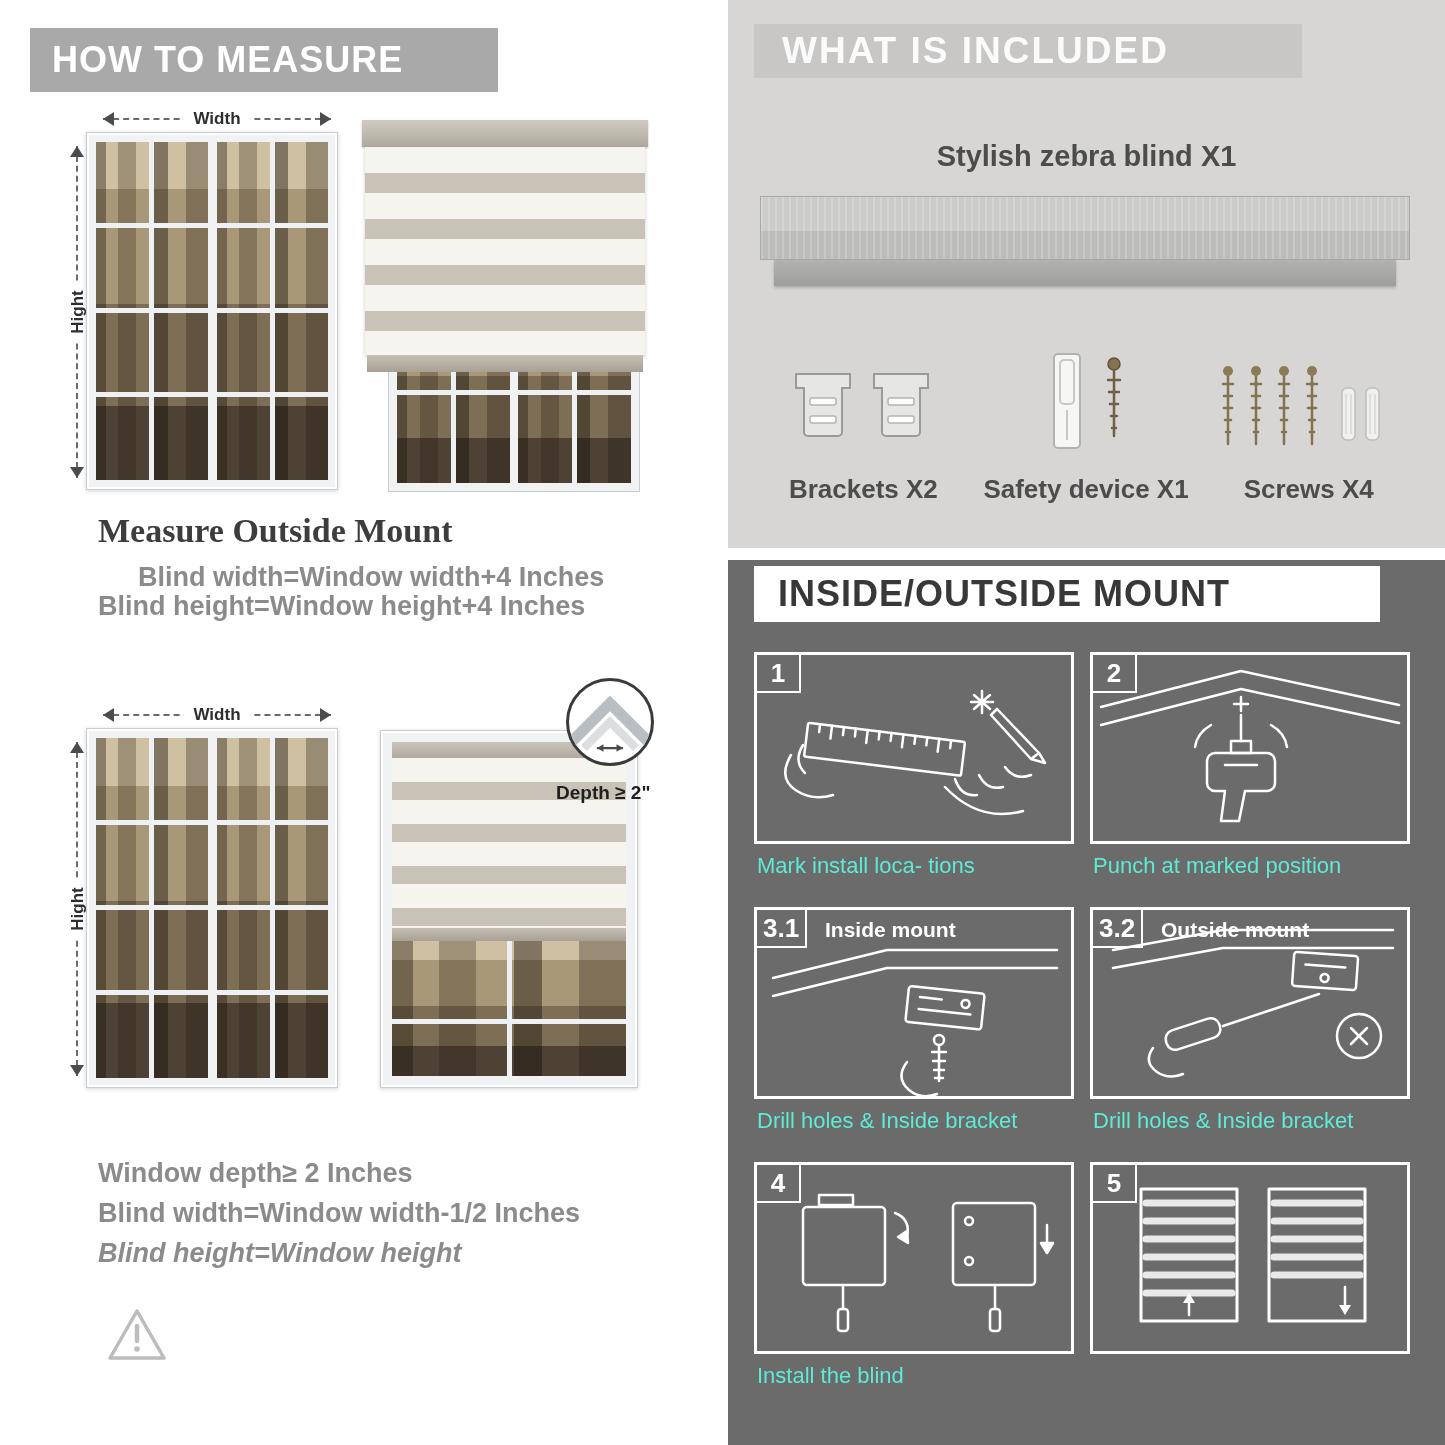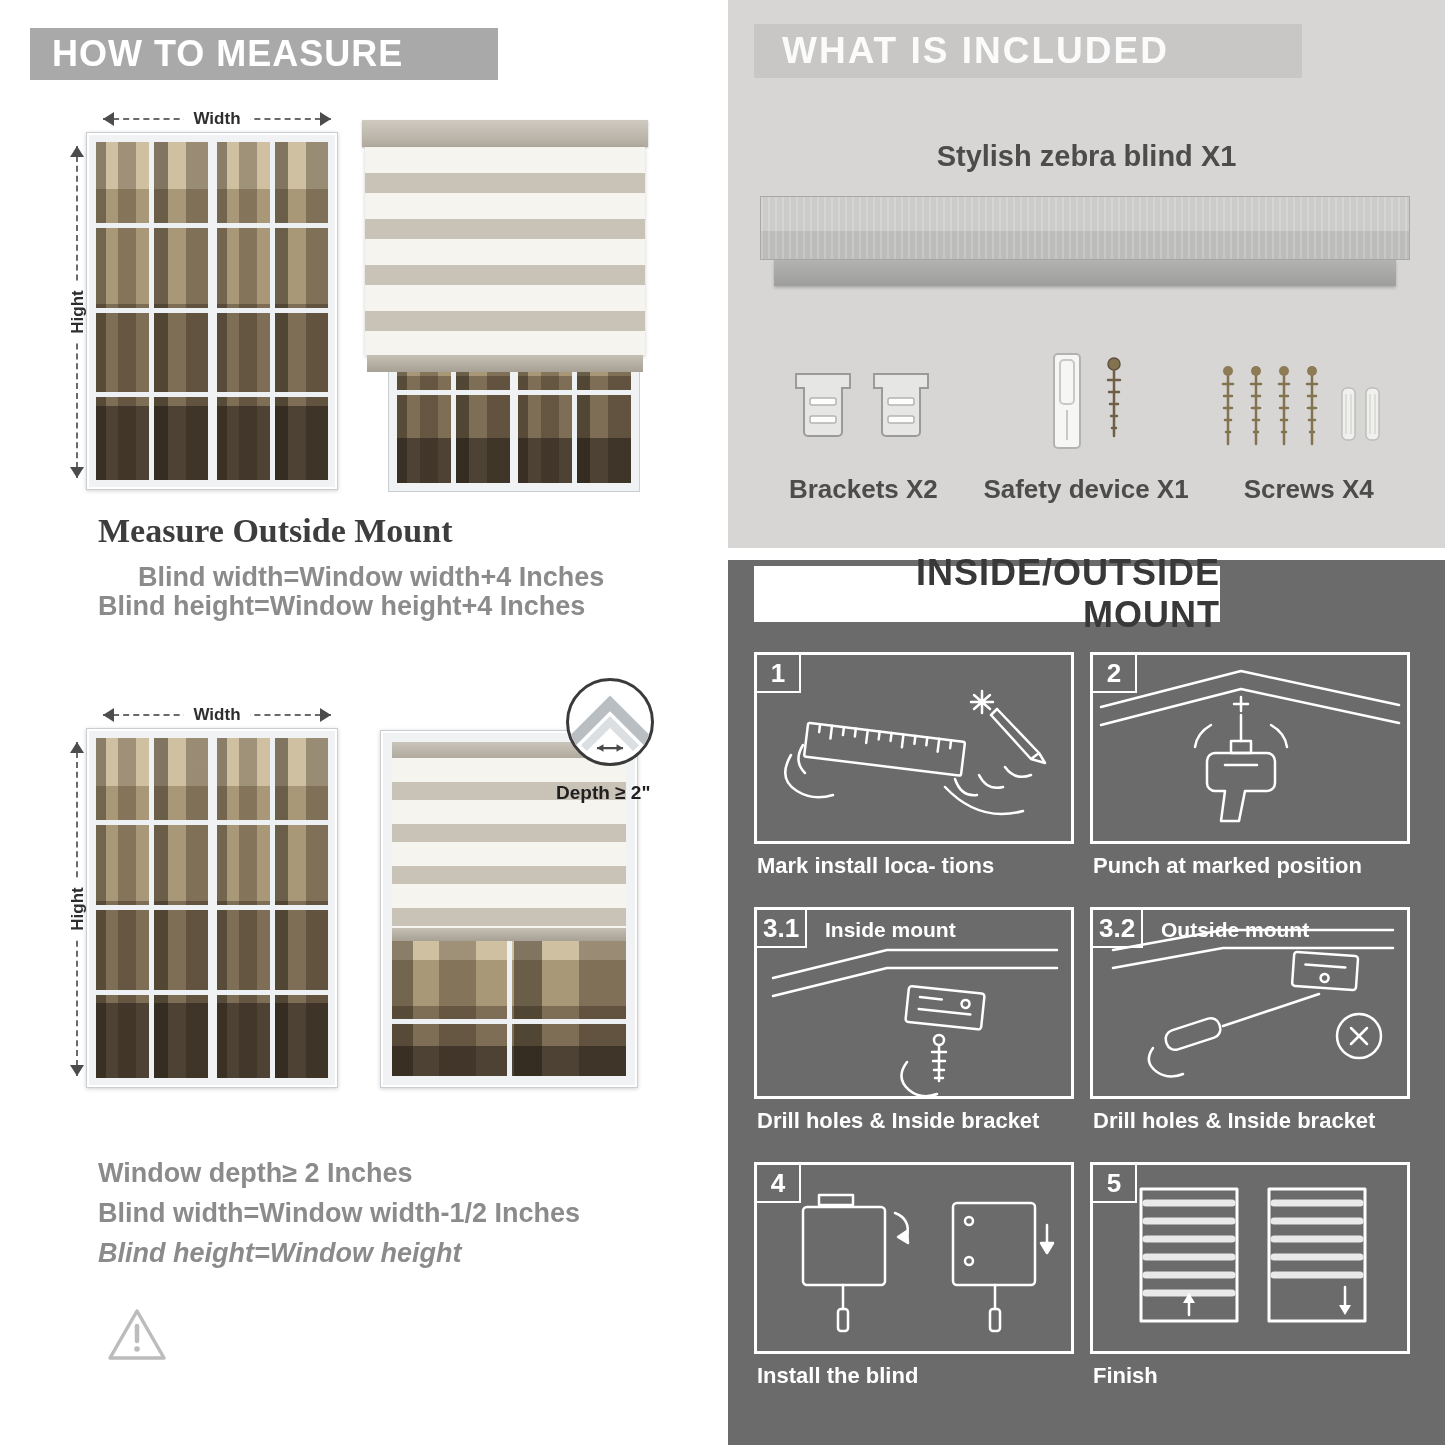--- a/index.html
+++ b/index.html
@@ -2,21 +2,21 @@
 <html><head>
 <meta charset="utf-8">
 <style>
   html,body{margin:0;padding:0;}
   body{width:1445px;height:1445px;font-family:"Liberation Sans",sans-serif;background:#fff;}
   .page{position:relative;width:1445px;height:1445px;overflow:hidden;background:#fff;}
   .abs{position:absolute;}
 
   
   .left{position:absolute;left:0;top:0;width:700px;height:1445px;background:#fff;}
-  .htm-banner{position:absolute;left:30px;top:28px;width:468px;height:52px;background:#a9a9a9;
+  .htm-banner{position:absolute;left:30px;top:28px;width:468px;height:64px;background:#a9a9a9;
     color:#fff;font-size:36px;font-weight:bold;display:flex;align-items:center;padding-left:22px;
     letter-spacing:1px;box-sizing:border-box;}
 
   .wframe{position:absolute;background:#f0f2f4;border:1px solid #c9ced3;
     box-shadow:inset 0 0 0 2px #fff,0 1px 4px rgba(0,0,0,.18);padding:9px;box-sizing:border-box;
     display:flex;gap:9px;}
   .sash{position:relative;flex:1;overflow:hidden;}
   .photo{background-color:#8d7d63;background-image:
     linear-gradient(90deg, rgba(25,18,10,.38) 0 9%, rgba(0,0,0,0) 9% 20%, rgba(35,25,15,.28) 20% 36%,
       rgba(0,0,0,0) 36% 52%, rgba(20,14,8,.42) 52% 64%, rgba(0,0,0,0) 64% 80%, rgba(30,20,12,.3) 80% 100%),
@@ -88,32 +88,32 @@
       linear-gradient(180deg,#cccccb 0 55%,#bcbcba 55% 100%);
     box-sizing:border-box;}
   .rail-bot{position:absolute;left:46px;top:260px;width:622px;height:26px;
     background:linear-gradient(180deg,#b2b2b0,#9e9e9c);box-shadow:0 2px 3px rgba(0,0,0,.2);}
   .items{position:absolute;left:24px;top:328px;width:668px;display:flex;}
   .item{flex:1;display:flex;flex-direction:column;align-items:center;}
   .item .icon-box{height:132px;display:flex;align-items:flex-end;justify-content:center;}
   .item .ilabel{margin-top:14px;font-size:26px;font-weight:bold;color:#4c4c4c;white-space:nowrap;}
 
   .mount{position:absolute;left:0;top:560px;width:717px;height:885px;background:#6b6b6b;}
-  .iom-banner{position:absolute;left:26px;top:6px;width:466px;height:56px;background:#fff;
+  .iom-banner{position:absolute;left:26px;top:6px;width:626px;height:56px;background:#fff;
     color:#383838;font-size:36px;font-weight:bold;display:flex;align-items:center;padding-left:24px;
-    letter-spacing:1px;box-sizing:border-box;text-align:right;}
+    letter-spacing:1px;box-sizing:border-box;}
   .steps{position:absolute;left:26px;top:92px;width:660px;display:grid;
     grid-template-columns:320px 320px;column-gap:16px;}
   .step{margin-bottom:26px;}
   .sbox{position:relative;width:320px;height:192px;border:3px solid #fff;box-sizing:border-box;}
   .snum{position:absolute;top:0;left:0;min-width:44px;height:38px;padding:0 6px;
     border-right:2.5px solid #fff;border-bottom:2.5px solid #fff;color:#fff;font-weight:bold;
     font-size:26px;display:flex;align-items:center;justify-content:center;box-sizing:border-box;}
   .ptitle{position:absolute;left:68px;top:8px;color:#fff;font-weight:bold;font-size:21px;}
-  .scap{margin-top:9px;padding-left:3px;color:#ffffff;font-weight:bold;font-size:22px;min-height:28px;}
+  .scap{margin-top:9px;padding-left:3px;color:#5eead4;font-weight:normal;font-size:22px;min-height:28px;}
   .sill{position:absolute;inset:0;}
 </style>
 </head>
 <body>
 
 <div class="page">
 
   <div class="left">
 
     <div class="htm-banner">
@@ -413,19 +413,18 @@
                 <path stroke-width="7" opacity="0.85" d="M53 38 h86 M53 56 h86 M53 74 h86 M53 92 h86 M53 110 h86 M53 128 h86"></path>
                 <path stroke-width="2.5" d="M96 150 v-16"></path>
                 <path d="M96 128 l-6 10 h12 z" fill="#fff" stroke="none"></path>
                 <rect x="176" y="24" width="96" height="132" stroke-width="3"></rect>
                 <path stroke-width="7" opacity="0.85" d="M181 38 h86 M181 56 h86 M181 74 h86 M181 92 h86 M181 110 h86"></path>
                 <path stroke-width="2.5" d="M252 122 v20"></path>
                 <path d="M252 150 l-6 -10 h12 z" fill="#fff" stroke="none"></path>
               </g>
             </svg>
           </div>
-          <div class="scap">Finish</div>
         </div>
 
       </div>
     </div>
   </div>
 </div>
 
 </body></html>

